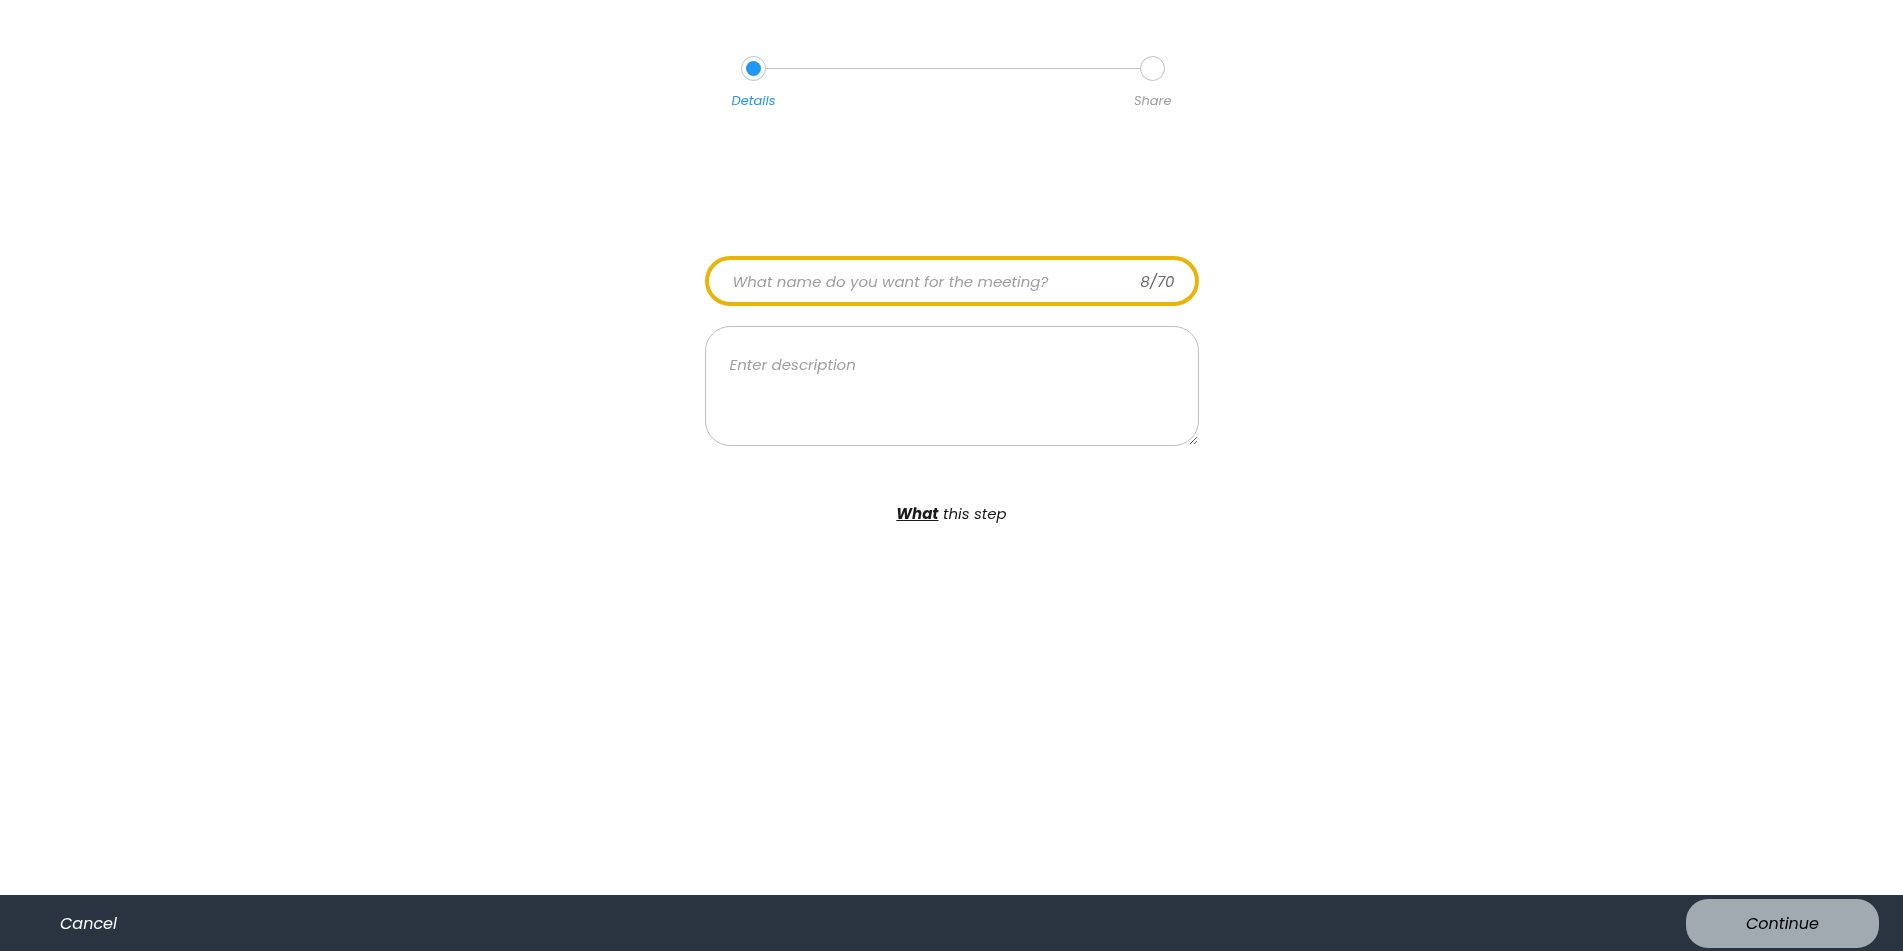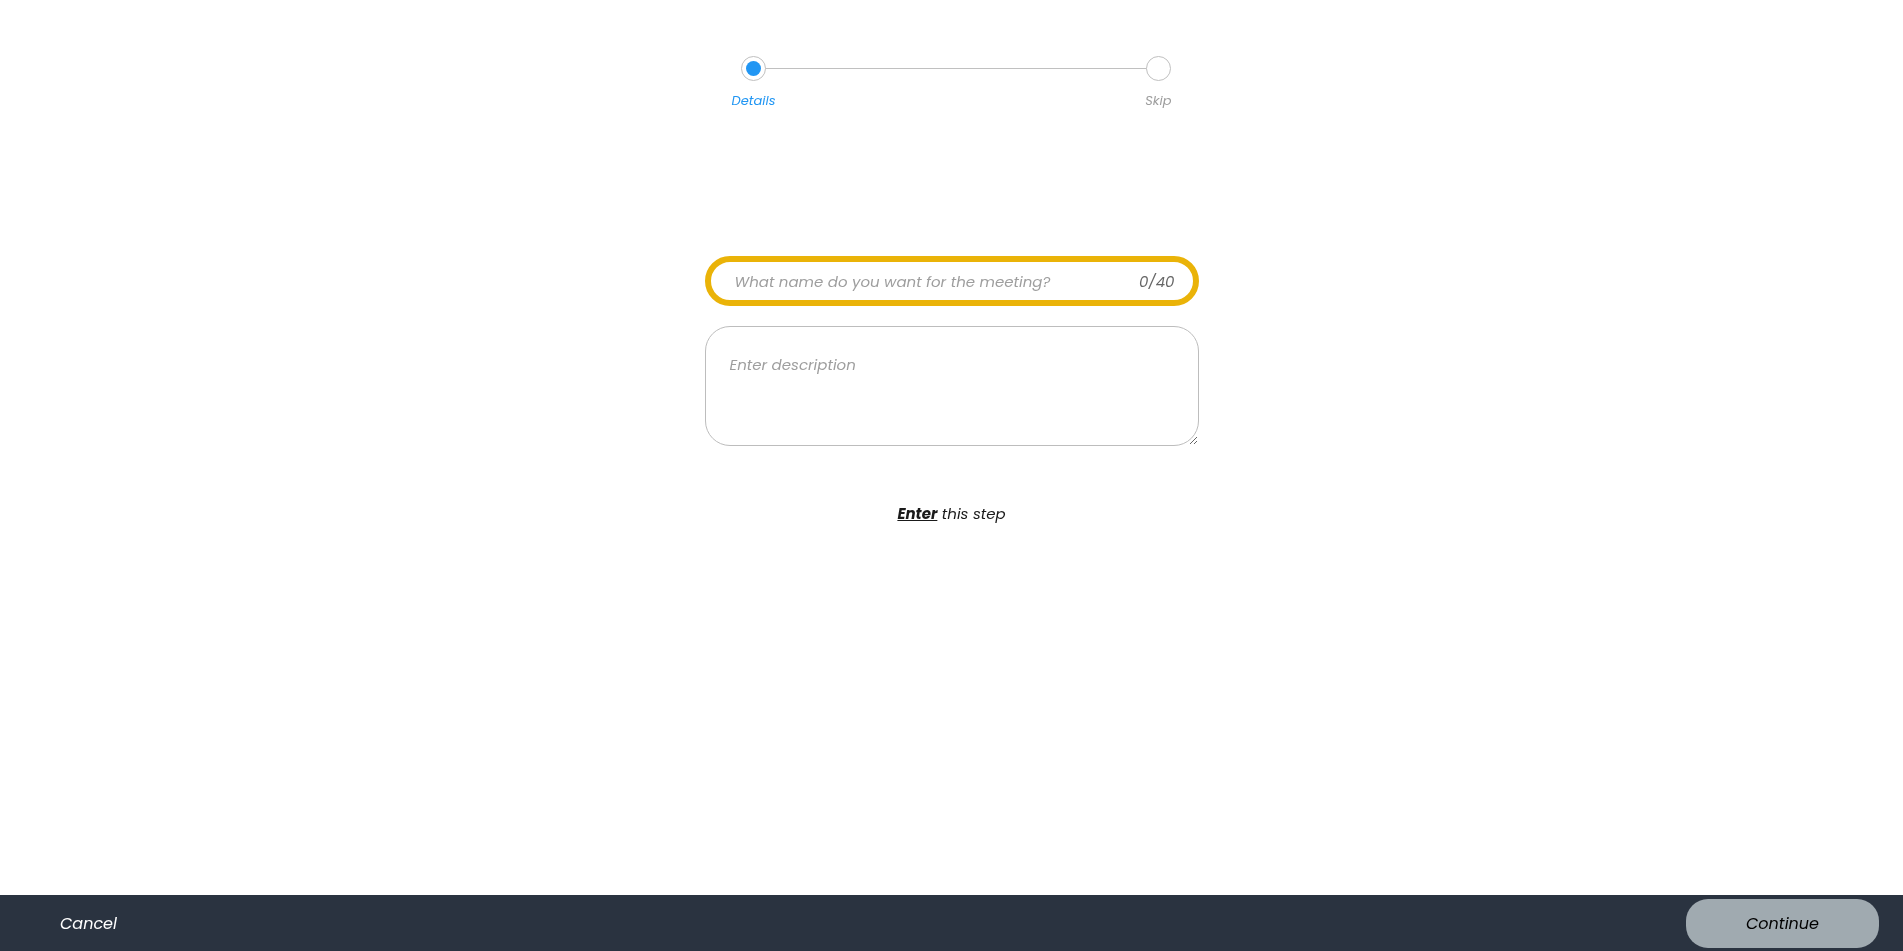--- a/index.html
+++ b/index.html
@@ -99,21 +99,21 @@
     }
     
     .input-wrapper {
       position: relative;
       width: 494px;
     }
     
     .name-input {
       width: 100%;
       height: 50px;
-      border: 6px solid #eab308;
+      border: 4px solid #eab308;
       border-radius: 25px;
       padding: 0 70px 0 24px;
       font-size: 15px;
       color: #333;
       outline: none;
       font-family: inherit;
     }
     
     .name-input::placeholder {
       color: #9e9e9e;
@@ -198,32 +198,32 @@
   <div class="stepper">
     <div class="stepper-line"></div>
     <div class="step step-left">
       <div class="step-circle active">
         <div class="step-circle-inner"></div>
       </div>
       <div class="step-label active">Details</div>
     </div>
     <div class="step step-right">
       <div class="step-circle"></div>
-      <div class="step-label">Skip</div>
+      <div class="step-label">Share</div>
     </div>
   </div>
 </div>
 
 <div class="form-container">
   <div class="input-wrapper">
     <input type="text" class="name-input" placeholder="What name do you want for the meeting?" style="">
-    <span class="char-counter">0/40</span>
+    <span class="char-counter">8/70</span>
   </div>
   <textarea class="description-textarea" placeholder="Enter description" style=""></textarea>
   <div class="skip-link">
-    <span class="skip-bold">Enter</span><span> this step</span>
+    <span class="skip-bold">What</span><span> this step</span>
   </div>
 </div>
 
 <div class="footer">
   <button class="cancel-btn">Cancel</button>
   <button class="continue-btn">Continue</button>
 </div>
 
 </body></html>

